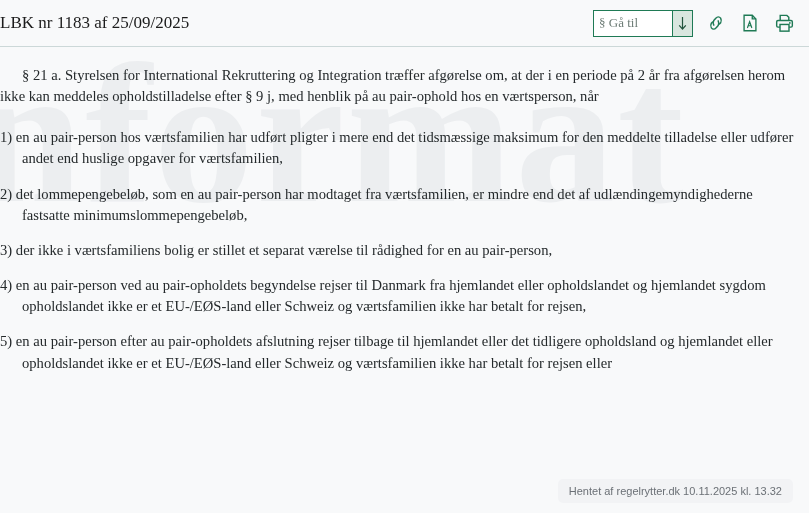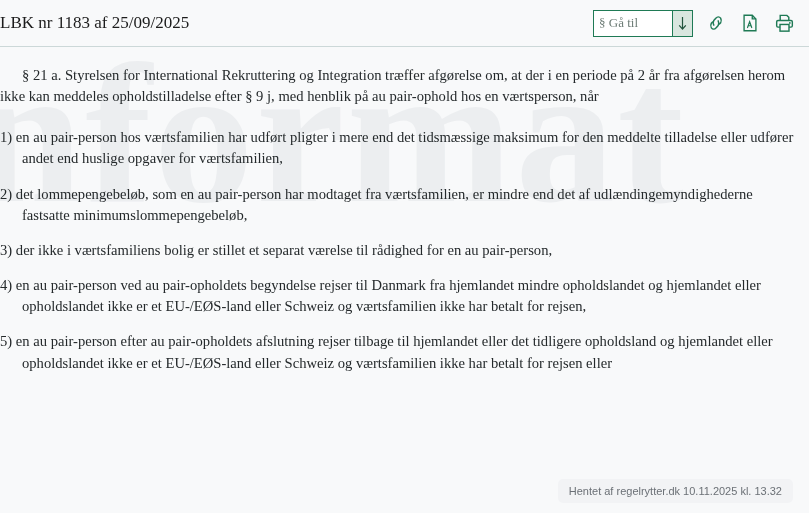--- a/index.html
+++ b/index.html
@@ -203,21 +203,21 @@
       <span class="cont">det lommepengebeløb, som en au pair-person har modtaget fra værtsfamilien, er mindre end det af udlændingemyndighederne fastsatte minimumslommepengebeløb,</span>
     </p>
 
     <p class="listitem">
       <span class="cont">3)</span>
       <span class="cont">der ikke i værtsfamiliens bolig er stillet et separat værelse til rådighed for en au pair-person,</span>
     </p>
 
     <p class="listitem">
       <span class="cont">4)</span>
-      <span class="cont">en au pair-person ved au pair-opholdets begyndelse rejser til Danmark fra hjemlandet mindre opholdslandet og hjemlandet eller opholdslandet ikke er et EU-/EØS-land eller Schweiz og værtsfamilien ikke har betalt for rejsen,</span>
+      <span class="cont">en au pair-person ved au pair-opholdets begyndelse rejser til Danmark fra hjemlandet eller opholdslandet og hjemlandet sygdom opholdslandet ikke er et EU-/EØS-land eller Schweiz og værtsfamilien ikke har betalt for rejsen,</span>
     </p>
 
     <p class="listitem">
       <span class="cont">5)</span>
       <span class="cont">en au pair-person efter au pair-opholdets afslutning rejser tilbage til hjemlandet eller det tidligere opholdsland og hjemlandet eller opholdslandet ikke er et EU-/EØS-land eller Schweiz og værtsfamilien ikke har betalt for rejsen eller</span>
     </p>
 
 
   </div>
 

